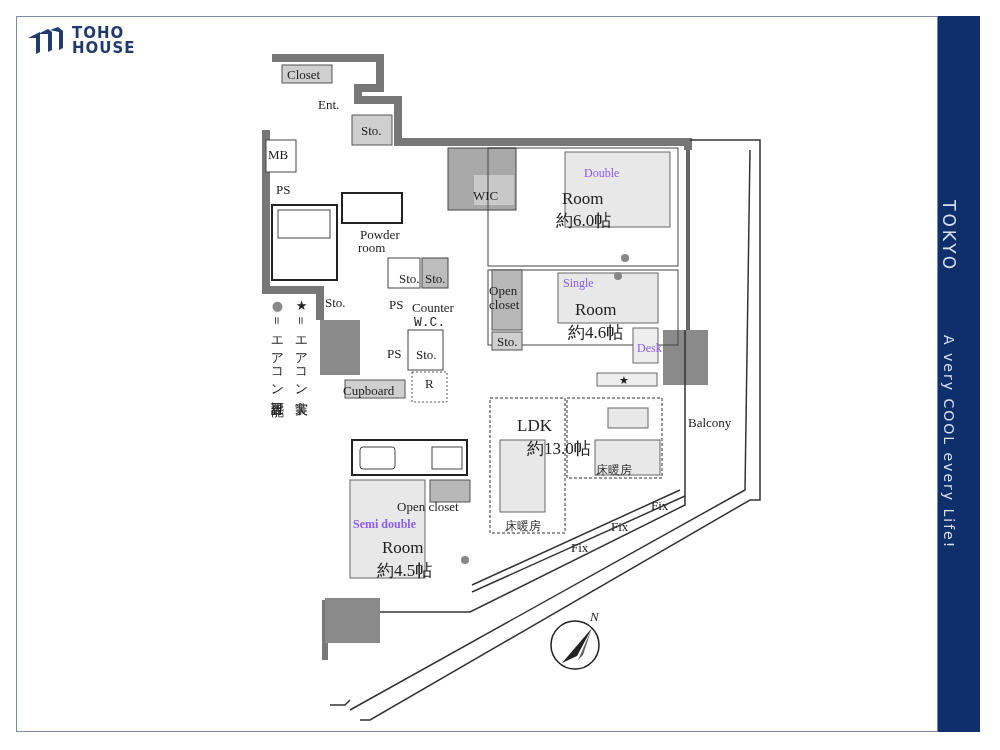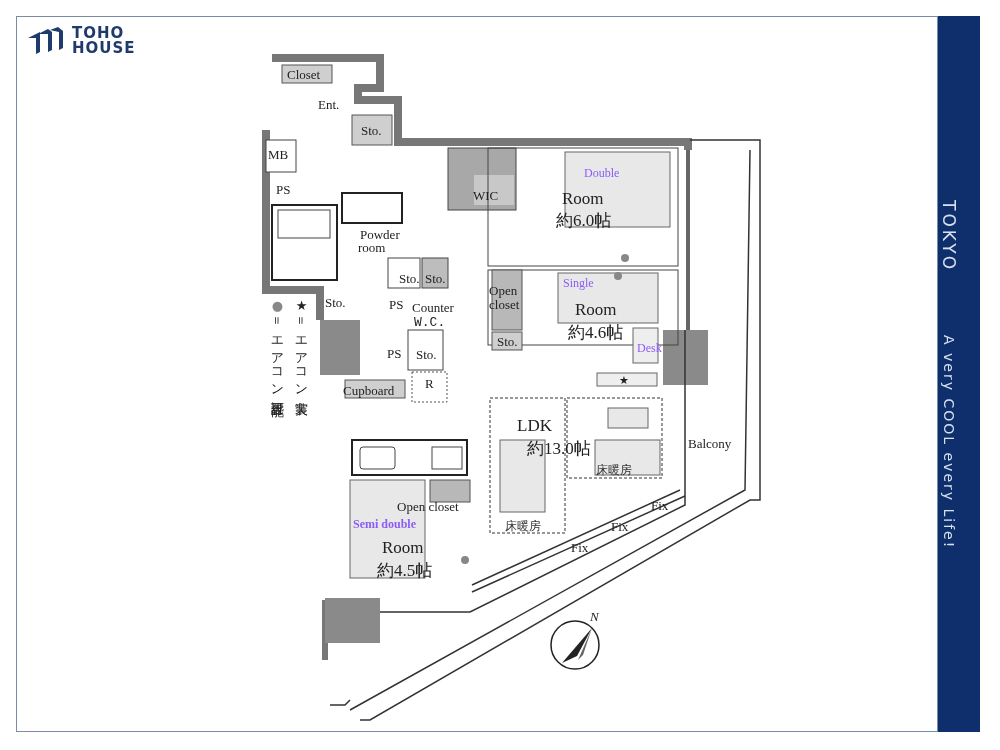--- a/index.html
+++ b/index.html
@@ -139,21 +139,21 @@
 <div class="lbl lbl-small" style="left:414px;top:316px;font-family:Liberation Mono, monospace;">W.C.</div>
 <div class="lbl lbl-small" style="left:387px;top:347px;">PS</div>
 <div class="lbl lbl-small" style="left:416px;top:348px;">Sto.</div>
 <div class="lbl lbl-small" style="left:343px;top:384px;">Cupboard</div>
 <div class="lbl lbl-small" style="left:425px;top:377px;">R</div>
 <div class="lbl lbl-small" style="left:473px;top:189px;">WIC</div>
 <div class="lbl lbl-small" style="left:489px;top:284px;">Open</div>
 <div class="lbl lbl-small" style="left:489px;top:298px;">closet</div>
 <div class="lbl lbl-small" style="left:497px;top:335px;">Sto.</div>
 <div class="lbl lbl-small" style="left:397px;top:500px;">Open closet</div>
-<div class="lbl lbl-small" style="left:688px;top:437px;">Balcony</div>
+<div class="lbl lbl-small" style="left:688px;top:416px;">Balcony</div>
 <div class="lbl lbl-small" style="left:651px;top:499px;">Fix</div>
 <div class="lbl lbl-small" style="left:611px;top:520px;">Fix</div>
 <div class="lbl lbl-small" style="left:571px;top:541px;">Fix</div>
 <div class="lbl lbl-bed" style="left:637px;top:342px;">Desk</div>
 <div class="lbl lbl-bed" style="left:596px;top:464px;color:#333;">床暖房</div>
 <div class="lbl lbl-bed" style="left:505px;top:520px;color:#333;">床暖房</div>
 <div class="lbl lbl-small" style="left:590px;top:610px;font-style:italic;">N</div>
 
 <div class="lbl lbl-bed" style="left:584px;top:167px;">Double</div>
 <div class="lbl lbl-room" style="left:562px;top:190px;">Room</div>

